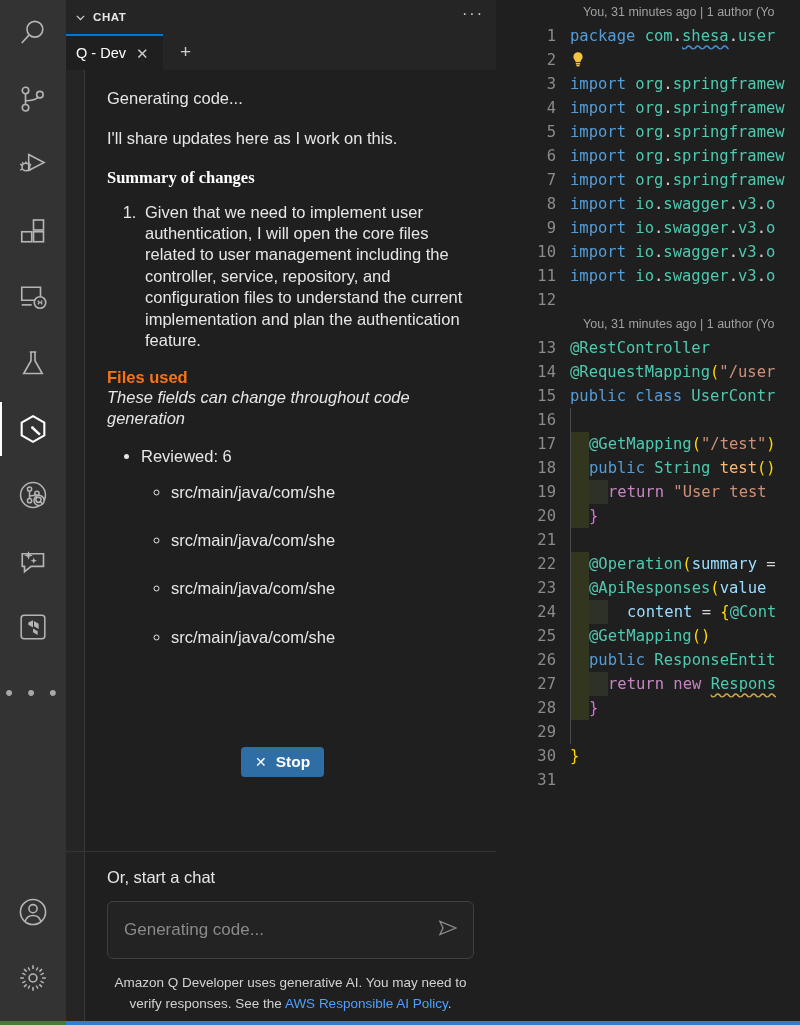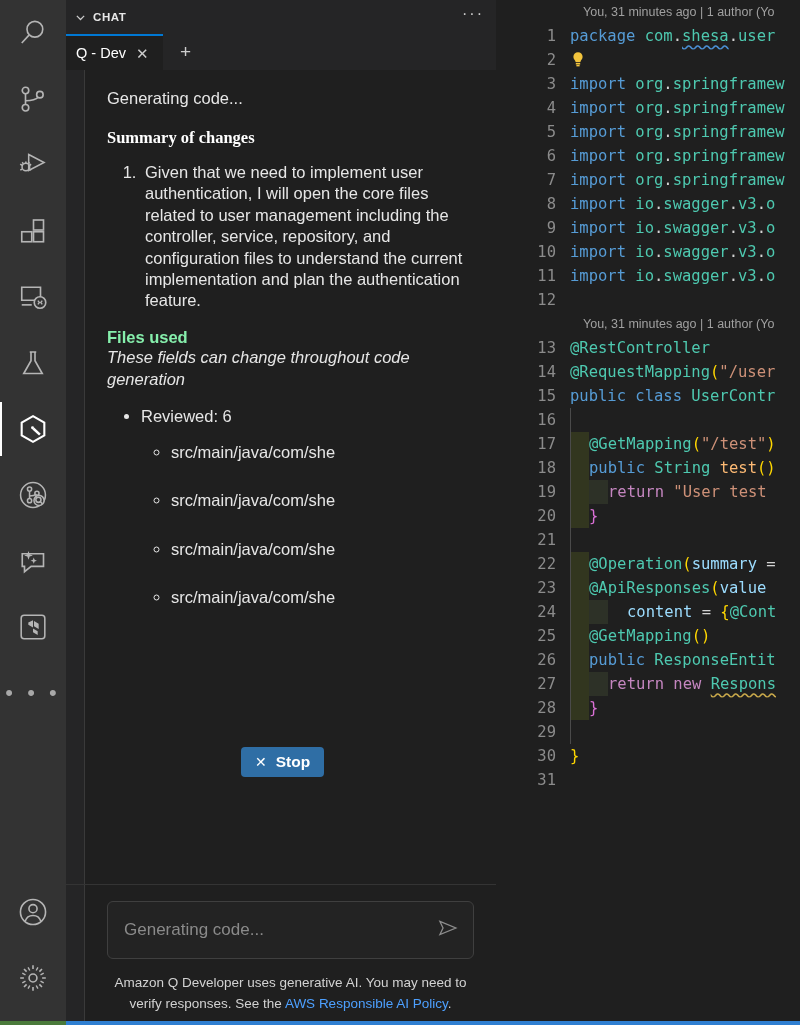--- a/index.html
+++ b/index.html
@@ -90,21 +90,21 @@
   .msg-h {
     color: #ffffff; font-size: 16.5px; font-weight: bold;
     margin-bottom: 14px;
     font-family: Liberation Serif, serif;
   }
   ol.num-list { margin: 0 0 16px 34px; padding: 0; }
   ol.num-list li {
     color: #e6e6e6; font-size: 16.5px; line-height: 1.30;
     padding-left: 4px;
   }
-  .files-head { color: #86efac; font-size: 16.5px; font-weight: bold; margin-top: 4px; }
+  .files-head { color: #f97316; font-size: 16.5px; font-weight: bold; margin-top: 4px; }
   .files-sub { color: #e6e6e6; font-size: 16.5px; font-style: italic; line-height: 1.32; margin-bottom: 16px; }
   ul.bul-list { margin: 0 0 12px 34px; padding: 0; list-style: disc; }
   ul.bul-list > li { color: #e6e6e6; font-size: 16.5px; line-height: 1.3; }
   ul.sub-list { margin: 14px 0 0 30px; padding: 0; list-style: circle; }
   ul.sub-list > li { color: #e6e6e6; font-size: 16.5px; line-height: 1.3; margin-bottom: 27px; }
 
   
   .stop-btn {
     position: absolute; left: 175px; top: 747px;
     display: flex; align-items: center; gap: 9px;
@@ -362,20 +362,21 @@
       <div class="tab active">
         <span>Q - Dev</span>
         <span class="tab-close">✕</span>
       </div>
       <div class="tab-new">+</div>
     </div>
 
     <div class="chat-body">
       <div class="chat-scroll">
         <div class="msg-p">Generating code...</div>
+        <div class="msg-p">I'll share updates here as I work on this.</div>
         <div class="msg-h">Summary of changes</div>
         <ol class="num-list">
           <li>Given that we need to implement user authentication, I will open the core files related to user management including the controller, service, repository, and configuration files to understand the current implementation and plan the authentication feature.</li>
         </ol>
         <div class="files-head">Files used</div>
         <div class="files-sub">These fields can change throughout code generation</div>
         <ul class="bul-list">
           <li>
             <span>Reviewed: 6</span>
             <ul class="sub-list">
@@ -390,20 +391,21 @@
     </div>
 
     <div class="stop-btn">
       <span class="x">✕</span>
       <span>Stop</span>
     </div>
 
     <div class="chat-divider"></div>
 
     <div class="chat-footer">
+      <div class="or-start">Or, start a chat</div>
       <div class="input-wrap">
         <input class="field" type="text" placeholder="Generating code..." style="">
         <span class="send-icon">
           <svg width="22" height="22" viewBox="0 0 24 24" fill="none" stroke="currentColor" stroke-width="1.4">
             <path d="M3.2 4.8 L20.6 12 L3.2 19.2 L6.6 12 Z"></path>
           </svg>
         </span>
       </div>
       <div class="disclaimer">
         <span>Amazon Q Developer uses generative AI. You may need to verify responses. See the </span><a href="#">AWS Responsible AI Policy</a><span>.</span>

